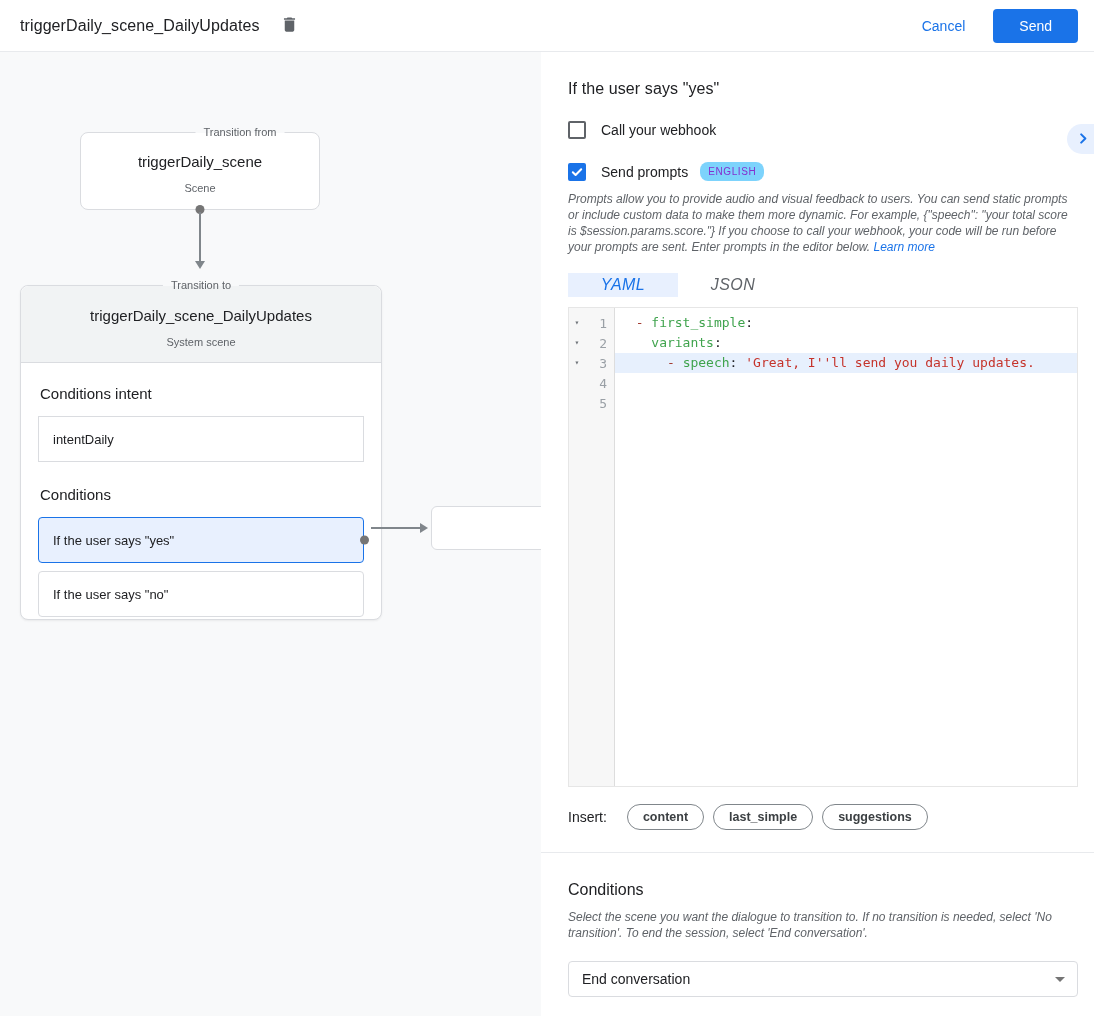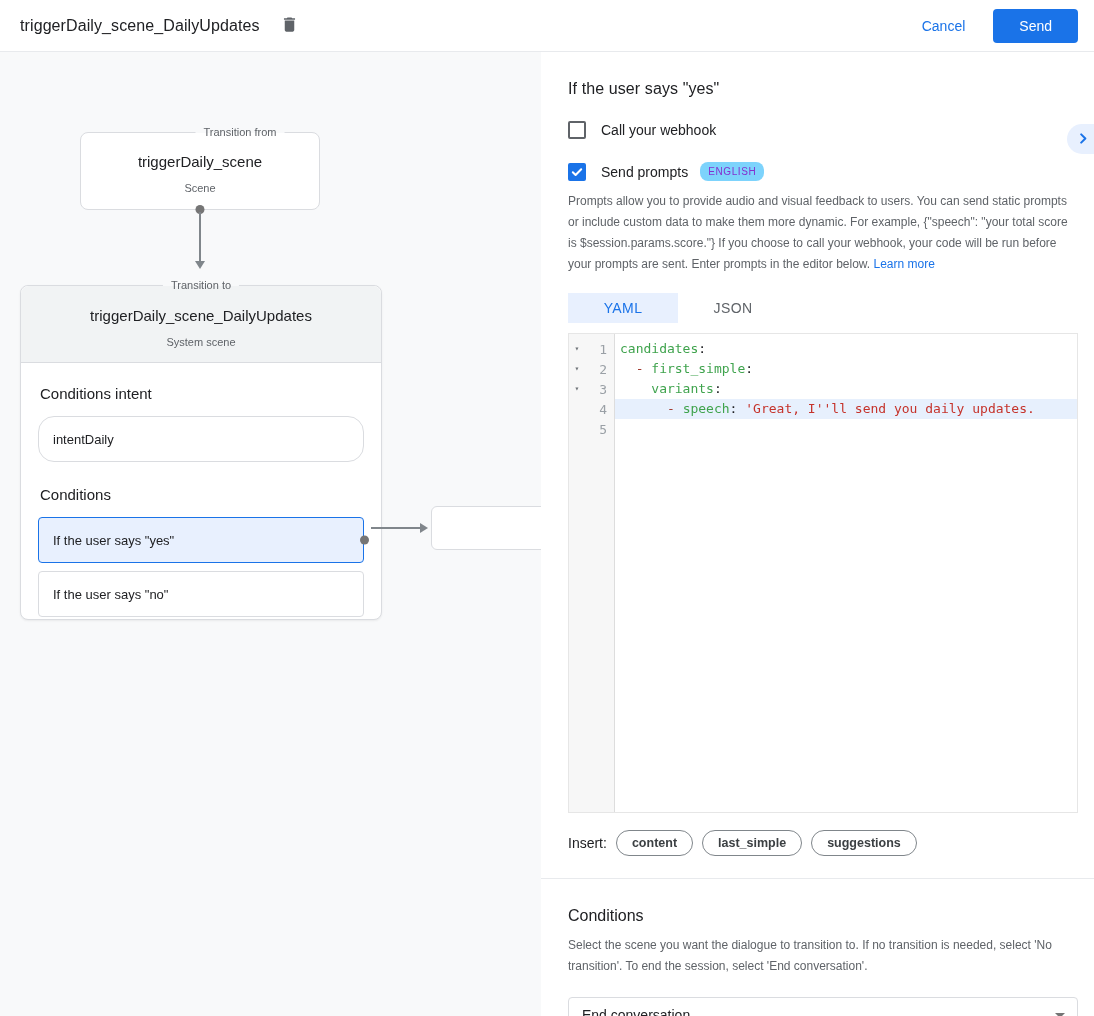--- a/index.html
+++ b/index.html
@@ -56,21 +56,21 @@
   .arrowhead-right{position:absolute;right:-7px;top:-4px;width:0;height:0;
         border-top:5px solid transparent;border-bottom:5px solid transparent;
         border-left:8px solid var(--node-gray);}
 
   .to-card{position:absolute;left:20px;top:233px;width:362px;height:335px;background:#fff;
            border:1px solid var(--line);border-radius:8px;box-shadow:0 1px 2px rgba(60,64,67,.08);}
   .card-head{background:var(--head-gray);border-bottom:1px solid var(--line);
              border-radius:8px 8px 0 0;text-align:center;padding:21px 10px 14px;}
   .card-body{padding:20px 17px;}
   .section-label{font-size:15px;color:var(--ink);margin:2px 0 14px 2px;}
-  .intent-box{border:1px solid var(--line);border-radius:16px;height:46px;display:flex;
+  .intent-box{border:1px solid var(--line);border-radius:0;height:46px;display:flex;
               align-items:center;padding:0 14px;font-size:13px;margin-bottom:24px;background:#fff;}
   .cond{position:relative;border:1px solid var(--line);border-radius:4px;height:46px;display:flex;
         align-items:center;padding:0 14px;font-size:13px;background:#fff;margin-bottom:8px;cursor:pointer;}
   .cond.selected{border:1px solid var(--accent);background:var(--accent-bg);}
   .target-box{position:absolute;left:431px;top:454px;width:124px;height:44px;background:#fff;
               border:1px solid var(--line);border-radius:6px;}
 
   
   .panel-title{font-size:16px;font-weight:400;padding-top:28px;letter-spacing:.1px;}
   .collapse-btn{position:absolute;right:0;top:72px;width:27px;height:30px;border:none;cursor:pointer;
@@ -81,45 +81,45 @@
   .check-row{display:flex;align-items:center;margin-top:23px;}
   .checkbox{width:18px;height:18px;border:2px solid var(--ink2);border-radius:2px;flex:none;
             display:flex;align-items:center;justify-content:center;background:#fff;cursor:pointer;}
   .checkbox.checked{background:var(--accent);border-color:var(--accent);}
   .checkbox svg{display:none;}
   .checkbox.checked svg{display:block;}
   .check-label{font-size:14px;font-weight:500;margin-left:15px;}
   .lang-badge{font-size:10px;font-weight:500;letter-spacing:.6px;color:#8430ce;background:#7dd3fc;
               padding:4px 8px;border-radius:8px;margin-left:12px;}
 
-  .desc{font-size:12px;color:var(--ink2);line-height:21px;margin-top:10px;max-width:512px;}
+  .desc{font-size:12px;color:var(--ink2);line-height:16px;margin-top:10px;max-width:512px;font-style:italic;}
   .desc a{color:var(--accent);text-decoration:none;cursor:pointer;}
 
   .tabs{display:flex;margin-top:18px;}
-  .tab{width:110px;height:30px;display:flex;align-items:center;justify-content:center;
-       font-size:14px;font-weight:500;letter-spacing:.4px;color:var(--ink2);cursor:pointer;}
+  .tab{width:110px;height:24px;display:flex;align-items:center;justify-content:center;
+       font-size:16px;font-weight:500;letter-spacing:.4px;color:var(--ink2);cursor:pointer;font-style:italic;}
   .tab.active{background:var(--accent-bg);color:var(--accent);}
 
   
   .editor{margin-top:10px;height:480px;border:1px solid #e6e6e6;display:flex;
           font-family:"DejaVu Sans Mono","Liberation Mono",monospace;font-size:13px;background:#fff;}
   .gutter{width:46px;background:#f7f7f7;border-right:1px solid #dddddd;flex:none;padding-top:5px;}
   .gutter-cell{height:20px;display:flex;align-items:center;}
   .fold{width:16px;text-align:center;font-size:8px;color:#70757a;cursor:pointer;line-height:20px;}
   .lnum{flex:1;text-align:right;padding-right:7px;color:#9aa0a6;font-size:13px;}
   .code-col{flex:1;padding-top:5px;overflow:hidden;}
   .code-line{height:20px;line-height:20px;white-space:pre;padding-left:5px;}
   .code-line.active{background:#e7f0fd;}
   .tok-key{color:#3fa34d;}
   .tok-dash{color:#a33c32;}
   .tok-str{color:#c5332b;}
   .tok-plain{color:#202124;}
 
   
-  .insert-row{display:flex;align-items:center;margin-top:17px;gap:9px;}
+  .insert-row{display:flex;align-items:center;margin-top:17px;gap:20px;}
   .insert-label{font-size:14px;color:var(--ink);}
   .chip{border:1px solid #80868b;border-radius:14px;padding:5px 15px;font-size:12.5px;
         color:#3c4043;background:#fff;cursor:pointer;font-family:inherit;font-weight:bold;}
   .panel-divider{border:none;border-top:1px solid #e8eaed;margin:22px -16px 0 -27px;}
   .transition-heading{font-size:16px;font-weight:400;margin-top:28px;}
   .select{margin-top:20px;height:36px;border:1px solid var(--line);border-radius:4px;display:flex;
           align-items:center;justify-content:space-between;padding:0 12px 0 13px;font-size:14px;
           cursor:pointer;max-width:511px;}
   .caret{width:0;height:0;border-left:5px solid transparent;border-right:5px solid transparent;
          border-top:5px solid #757575;}
@@ -242,21 +242,20 @@
           <div class="gutter-cell">
             <span class="fold"></span>
             <span class="lnum">4</span>
           </div>
           <div class="gutter-cell">
             <span class="fold"></span>
             <span class="lnum">5</span>
           </div>
         </div>
       <div class="code-col" id="code-col">
-          <div class="code-line"><span class="tok-key">candidates</span><span class="tok-plain">:</span></div>
           <div class="code-line"><span class="tok-plain">  </span><span class="tok-dash">-</span><span class="tok-plain"> </span><span class="tok-key">first_simple</span><span class="tok-plain">:</span></div>
           <div class="code-line"><span class="tok-plain">    </span><span class="tok-key">variants</span><span class="tok-plain">:</span></div>
           <div class="code-line active"><span class="tok-plain">      </span><span class="tok-dash">-</span><span class="tok-plain"> </span><span class="tok-key">speech</span><span class="tok-plain">:</span><span class="tok-plain"> </span><span class="tok-str">'Great, I''ll send you daily updates.</span></div>
           <div class="code-line"></div>
         </div>
     </div>
 
     <div class="insert-row">
       <span class="insert-label">Insert:</span>
       <span id="chips" style="display:flex;gap:9px;">

